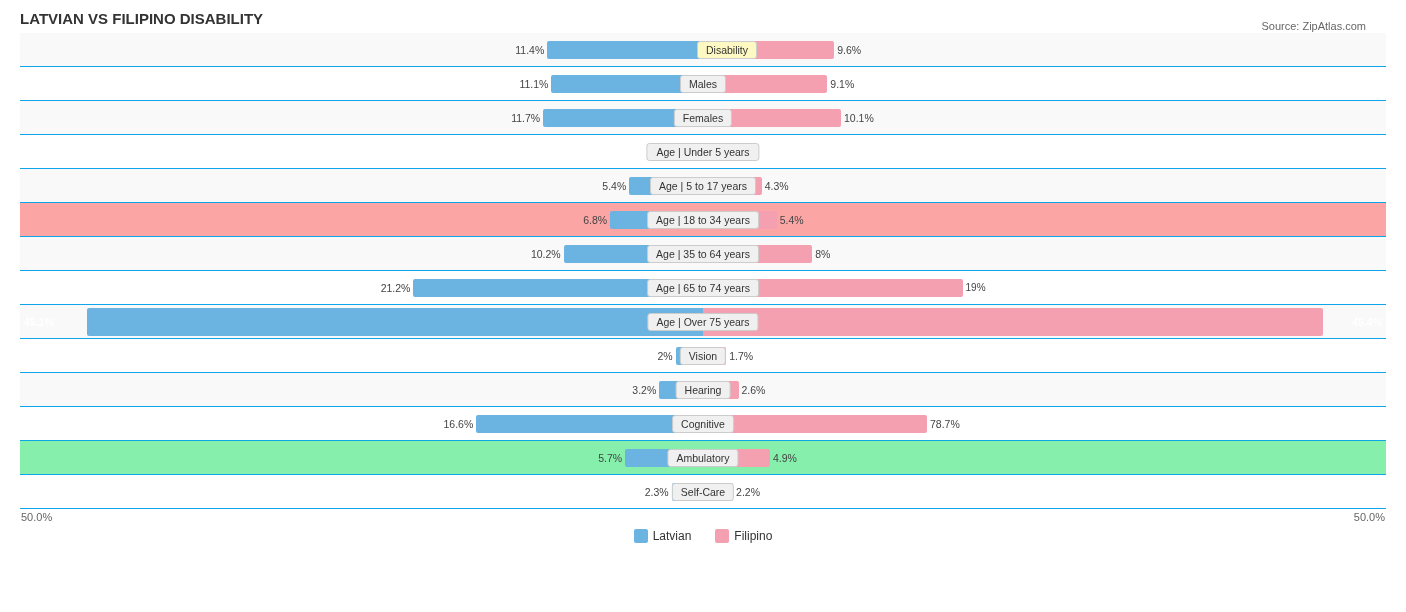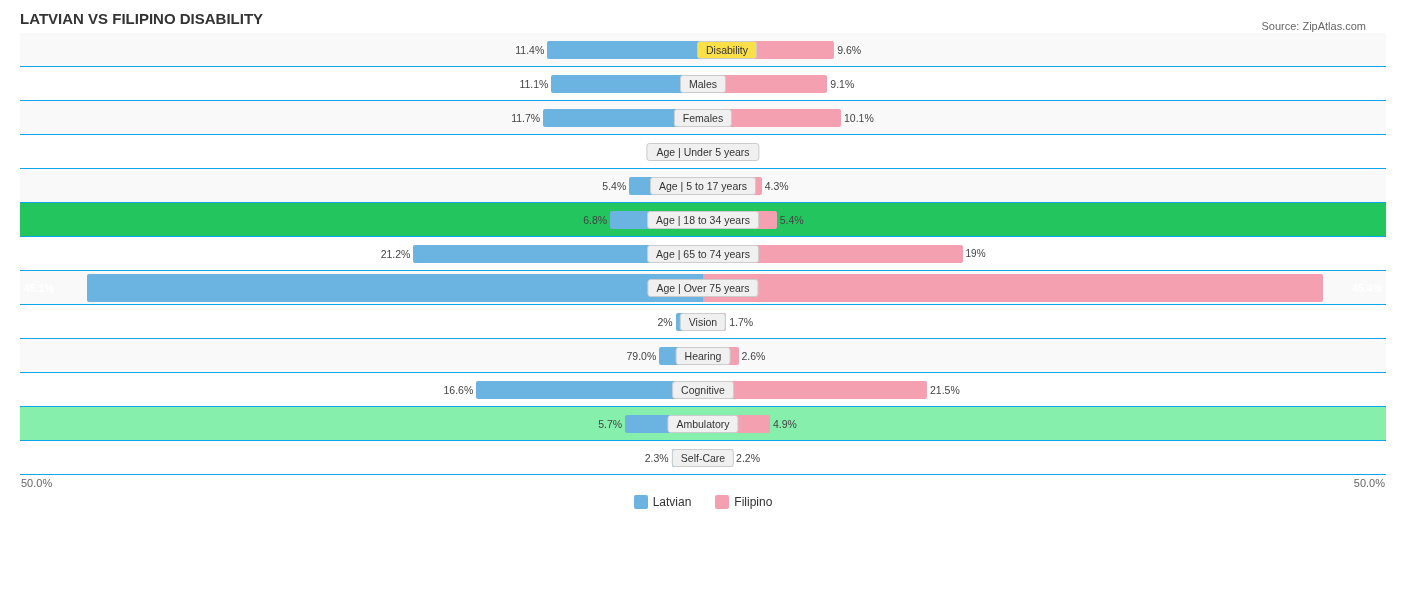--- a/index.html
+++ b/index.html
@@ -156,21 +156,21 @@
           <div class="bar-area" style="position: relative; width: 100%; height: 34px;">
             <div class="left-section" style="width: 50%; height: 100%; display: flex; align-items: center; position: relative; justify-content: flex-end;">
               <div class="latvian-bar" style="width: 22.8%; height: 18px; position: absolute; right: 0px; background: rgb(107, 179, 224); border-radius: 2px 0px 0px 2px;"></div>
               <span class="left-value" style="right: 22.8%; margin-right: 3px; position: absolute; font-size: 10.5px; color: rgb(68, 68, 68); font-weight: normal; left: auto;">11.4%</span>
             </div>
             <div style="width: 50%; height: 100%; display: flex; align-items: center; position: relative; justify-content: flex-start;">
               <div class="filipino-bar" style="width: 19.2%; height: 18px; position: absolute; left: 0px; background: rgb(244, 160, 176); border-radius: 0px 2px 2px 0px;"></div>
               <span class="right-value" style="position: absolute; font-size: 10.5px; color: rgb(68, 68, 68); font-weight: normal; left: 19.2%; margin-left: 3px;">9.6%</span>
             </div>
             <div style="position: absolute; left: 50%; top: 50%; transform: translate(-50%, -50%); z-index: 10; display: flex; align-items: center; justify-content: center;">
-              <span class="center-label" style="background: #fde047; border: 1px solid rgb(204, 204, 204); border-radius: 3px; font-size: 10.5px; color: rgb(51, 51, 51); padding: 2px 8px; white-space: nowrap; margin-left: 48px;">Disability</span>
+              <span class="center-label" style="background: #fef9c3; border: 1px solid rgb(204, 204, 204); border-radius: 3px; font-size: 10.5px; color: rgb(51, 51, 51); padding: 2px 8px; white-space: nowrap; margin-left: 48px;">Disability</span>
             </div>
           </div>
         </div>
         <div class="bar-row" style="background: rgb(255, 255, 255);">
           <div class="bar-area" style="position: relative; width: 100%; height: 34px;">
             <div class="left-section" style="width: 50%; height: 100%; display: flex; align-items: center; position: relative; justify-content: flex-end;">
               <div class="latvian-bar" style="width: 22.2%; height: 18px; position: absolute; right: 0px; background: rgb(107, 179, 224); border-radius: 2px 0px 0px 2px;"></div>
               <span class="left-value" style="right: 22.2%; margin-right: 3px; position: absolute; font-size: 10.5px; color: rgb(68, 68, 68); font-weight: normal; left: auto;">11.1%</span>
             </div>
             <div style="width: 50%; height: 100%; display: flex; align-items: center; position: relative; justify-content: flex-start;">
@@ -220,35 +220,50 @@
             </div>
             <div style="width: 50%; height: 100%; display: flex; align-items: center; position: relative; justify-content: flex-start;">
               <div class="filipino-bar" style="width: 8.6%; height: 18px; position: absolute; left: 0px; background: rgb(244, 160, 176); border-radius: 0px 2px 2px 0px;"></div>
               <span class="right-value" style="position: absolute; font-size: 10.5px; color: rgb(68, 68, 68); font-weight: normal; left: 8.6%; margin-left: 3px;">4.3%</span>
             </div>
             <div style="position: absolute; left: 50%; top: 50%; transform: translate(-50%, -50%); z-index: 10; display: flex; align-items: center; justify-content: center;">
               <span class="center-label" style="background: rgb(240, 240, 240); border: 1px solid rgb(204, 204, 204); border-radius: 3px; font-size: 10.5px; color: rgb(51, 51, 51); padding: 2px 8px; white-space: nowrap;">Age | 5 to 17 years</span>
             </div>
           </div>
         </div>
-        <div class="bar-row" style="background: #22c55e;">
+        <div class="bar-row" style="background: #fca5a5;">
           <div class="bar-area" style="position: relative; width: 100%; height: 34px;">
             <div class="left-section" style="width: 50%; height: 100%; display: flex; align-items: center; position: relative; justify-content: flex-end;">
               <div class="latvian-bar" style="width: 13.6%; height: 18px; position: absolute; right: 0px; background: rgb(107, 179, 224); border-radius: 2px 0px 0px 2px;"></div>
               <span class="left-value" style="right: 13.6%; margin-right: 3px; position: absolute; font-size: 10.5px; color: rgb(68, 68, 68); font-weight: normal; left: auto;">6.8%</span>
             </div>
             <div style="width: 50%; height: 100%; display: flex; align-items: center; position: relative; justify-content: flex-start;">
               <div class="filipino-bar" style="width: 10.8%; height: 18px; position: absolute; left: 0px; background: rgb(244, 160, 176); border-radius: 0px 2px 2px 0px;"></div>
               <span class="right-value" style="position: absolute; font-size: 10.5px; color: rgb(68, 68, 68); font-weight: normal; left: 10.8%; margin-left: 3px;">5.4%</span>
             </div>
             <div style="position: absolute; left: 50%; top: 50%; transform: translate(-50%, -50%); z-index: 10; display: flex; align-items: center; justify-content: center;">
               <span class="center-label" style="background: rgb(240, 240, 240); border: 1px solid rgb(204, 204, 204); border-radius: 3px; font-size: 10.5px; color: rgb(51, 51, 51); padding: 2px 8px; white-space: nowrap;">Age | 18 to 34 years</span>
             </div>
           </div>
         </div>
+        <div class="bar-row" style="background: rgb(249, 249, 249);">
+          <div class="bar-area" style="position: relative; width: 100%; height: 34px;">
+            <div class="left-section" style="width: 50%; height: 100%; display: flex; align-items: center; position: relative; justify-content: flex-end;">
+              <div class="latvian-bar" style="width: 20.4%; height: 18px; position: absolute; right: 0px; background: rgb(107, 179, 224); border-radius: 2px 0px 0px 2px;"></div>
+              <span class="left-value" style="right: 20.4%; margin-right: 3px; position: absolute; font-size: 10.5px; color: rgb(68, 68, 68); font-weight: normal; left: auto;">10.2%</span>
+            </div>
+            <div style="width: 50%; height: 100%; display: flex; align-items: center; position: relative; justify-content: flex-start;">
+              <div class="filipino-bar" style="width: 16%; height: 18px; position: absolute; left: 0px; background: rgb(244, 160, 176); border-radius: 0px 2px 2px 0px;"></div>
+              <span class="right-value" style="position: absolute; font-size: 10.5px; color: rgb(68, 68, 68); font-weight: normal; left: 16%; margin-left: 3px;">8%</span>
+            </div>
+            <div style="position: absolute; left: 50%; top: 50%; transform: translate(-50%, -50%); z-index: 10; display: flex; align-items: center; justify-content: center;">
+              <span class="center-label" style="background: rgb(240, 240, 240); border: 1px solid rgb(204, 204, 204); border-radius: 3px; font-size: 10.5px; color: rgb(51, 51, 51); padding: 2px 8px; white-space: nowrap;">Age | 35 to 64 years</span>
+            </div>
+          </div>
+        </div>
         <div class="bar-row" style="background: rgb(255, 255, 255);">
           <div class="bar-area" style="position: relative; width: 100%; height: 34px;">
             <div class="left-section" style="width: 50%; height: 100%; display: flex; align-items: center; position: relative; justify-content: flex-end;">
               <div class="latvian-bar" style="width: 42.4%; height: 18px; position: absolute; right: 0px; background: rgb(107, 179, 224); border-radius: 2px 0px 0px 2px;"></div>
               <span class="left-value" style="right: 42.4%; margin-right: 3px; position: absolute; font-size: 10.5px; color: rgb(68, 68, 68); font-weight: normal; left: auto;">21.2%</span>
             </div>
             <div style="width: 50%; height: 100%; display: flex; align-items: center; position: relative; justify-content: flex-start;">
               <div class="filipino-bar" style="width: 38%; height: 18px; position: absolute; left: 0px; background: rgb(244, 160, 176); border-radius: 0px 2px 2px 0px;"></div>
               <span class="right-value" style="position: absolute; font-size: 10px; color: rgb(68, 68, 68); font-weight: normal; left: 38%; margin-left: 3px;">19%</span>
             </div>
@@ -284,40 +299,40 @@
             </div>
             <div style="position: absolute; left: 50%; top: 50%; transform: translate(-50%, -50%); z-index: 10; display: flex; align-items: center; justify-content: center;">
               <span class="center-label" style="background: rgb(240, 240, 240); border: 1px solid rgb(204, 204, 204); border-radius: 3px; font-size: 10.5px; color: rgb(51, 51, 51); padding: 2px 8px; white-space: nowrap;">Vision</span>
             </div>
           </div>
         </div>
         <div class="bar-row" style="background: rgb(249, 249, 249);">
           <div class="bar-area" style="position: relative; width: 100%; height: 34px;">
             <div class="left-section" style="width: 50%; height: 100%; display: flex; align-items: center; position: relative; justify-content: flex-end;">
               <div class="latvian-bar" style="width: 6.4%; height: 18px; position: absolute; right: 0px; background: rgb(107, 179, 224); border-radius: 2px 0px 0px 2px;"></div>
-              <span class="left-value" style="right: 6.4%; margin-right: 3px; position: absolute; font-size: 10.5px; color: rgb(68, 68, 68); font-weight: normal; left: auto;">79.0%</span>
+              <span class="left-value" style="right: 6.4%; margin-right: 3px; position: absolute; font-size: 10.5px; color: rgb(68, 68, 68); font-weight: normal; left: auto;">3.2%</span>
             </div>
             <div style="width: 50%; height: 100%; display: flex; align-items: center; position: relative; justify-content: flex-start;">
               <div class="filipino-bar" style="width: 5.2%; height: 18px; position: absolute; left: 0px; background: rgb(244, 160, 176); border-radius: 0px 2px 2px 0px;"></div>
               <span class="right-value" style="position: absolute; font-size: 10.5px; color: rgb(68, 68, 68); font-weight: normal; left: 5.2%; margin-left: 3px;">2.6%</span>
             </div>
             <div style="position: absolute; left: 50%; top: 50%; transform: translate(-50%, -50%); z-index: 10; display: flex; align-items: center; justify-content: center;">
               <span class="center-label" style="background: rgb(240, 240, 240); border: 1px solid rgb(204, 204, 204); border-radius: 3px; font-size: 10.5px; color: rgb(51, 51, 51); padding: 2px 8px; white-space: nowrap;">Hearing</span>
             </div>
           </div>
         </div>
         <div class="bar-row" style="background: rgb(255, 255, 255);">
           <div class="bar-area" style="position: relative; width: 100%; height: 34px;">
             <div class="left-section" style="width: 50%; height: 100%; display: flex; align-items: center; position: relative; justify-content: flex-end;">
               <div class="latvian-bar" style="width: 33.2%; height: 18px; position: absolute; right: 0px; background: rgb(107, 179, 224); border-radius: 2px 0px 0px 2px;"></div>
               <span class="left-value" style="right: 33.2%; margin-right: 3px; position: absolute; font-size: 10.5px; color: rgb(68, 68, 68); font-weight: normal; left: auto;">16.6%</span>
             </div>
             <div style="width: 50%; height: 100%; display: flex; align-items: center; position: relative; justify-content: flex-start;">
               <div class="filipino-bar" style="width: 32.8%; height: 18px; position: absolute; left: 0px; background: rgb(244, 160, 176); border-radius: 0px 2px 2px 0px;"></div>
-              <span class="right-value" style="position: absolute; font-size: 10.5px; color: rgb(68, 68, 68); font-weight: normal; left: 32.8%; margin-left: 3px;">21.5%</span>
+              <span class="right-value" style="position: absolute; font-size: 10.5px; color: rgb(68, 68, 68); font-weight: normal; left: 32.8%; margin-left: 3px;">78.7%</span>
             </div>
             <div style="position: absolute; left: 50%; top: 50%; transform: translate(-50%, -50%); z-index: 10; display: flex; align-items: center; justify-content: center;">
               <span class="center-label" style="background: rgb(240, 240, 240); border: 1px solid rgb(204, 204, 204); border-radius: 3px; font-size: 10.5px; color: rgb(51, 51, 51); padding: 2px 8px; white-space: nowrap;">Cognitive</span>
             </div>
           </div>
         </div>
         <div class="bar-row" style="background: #86efac; align-items: center;">
           <div class="bar-area" style="position: relative; width: 100%; height: 34px;">
             <div class="left-section" style="width: 50%; height: 100%; display: flex; align-items: center; position: relative; justify-content: flex-end;">
               <div class="latvian-bar" style="width: 11.4%; height: 18px; position: absolute; right: 0px; background: rgb(107, 179, 224); border-radius: 2px 0px 0px 2px;"></div>

